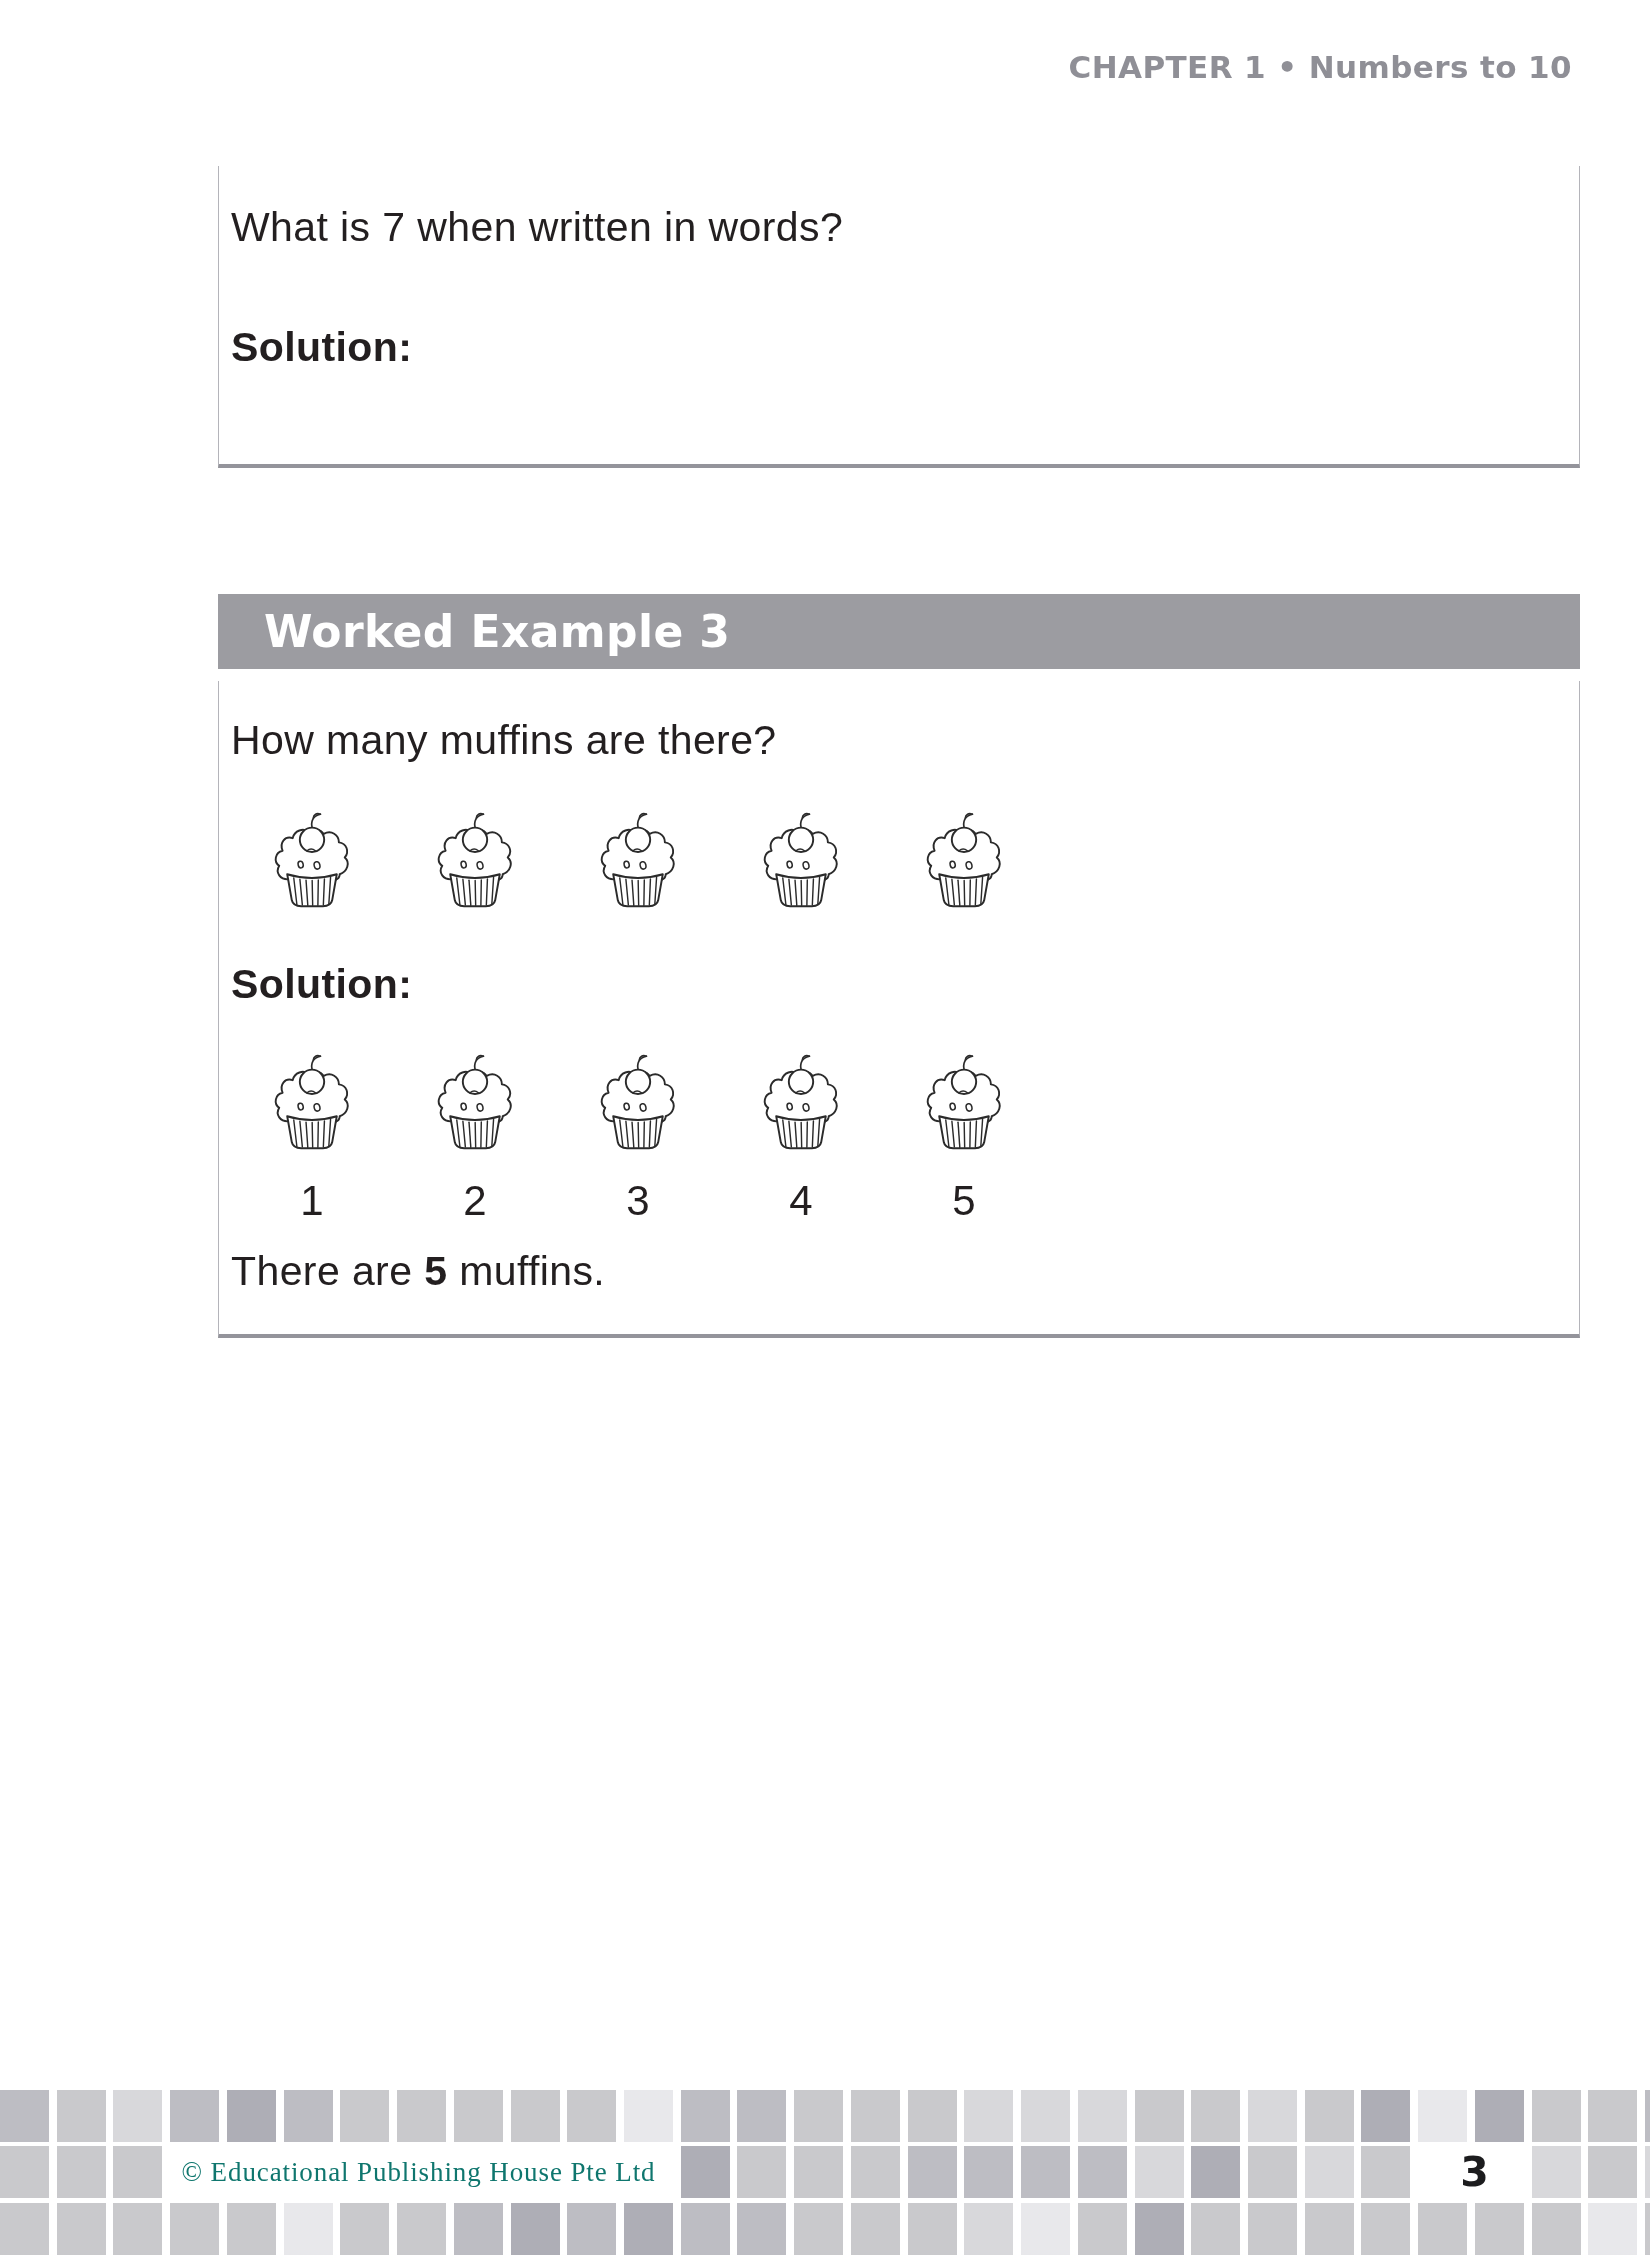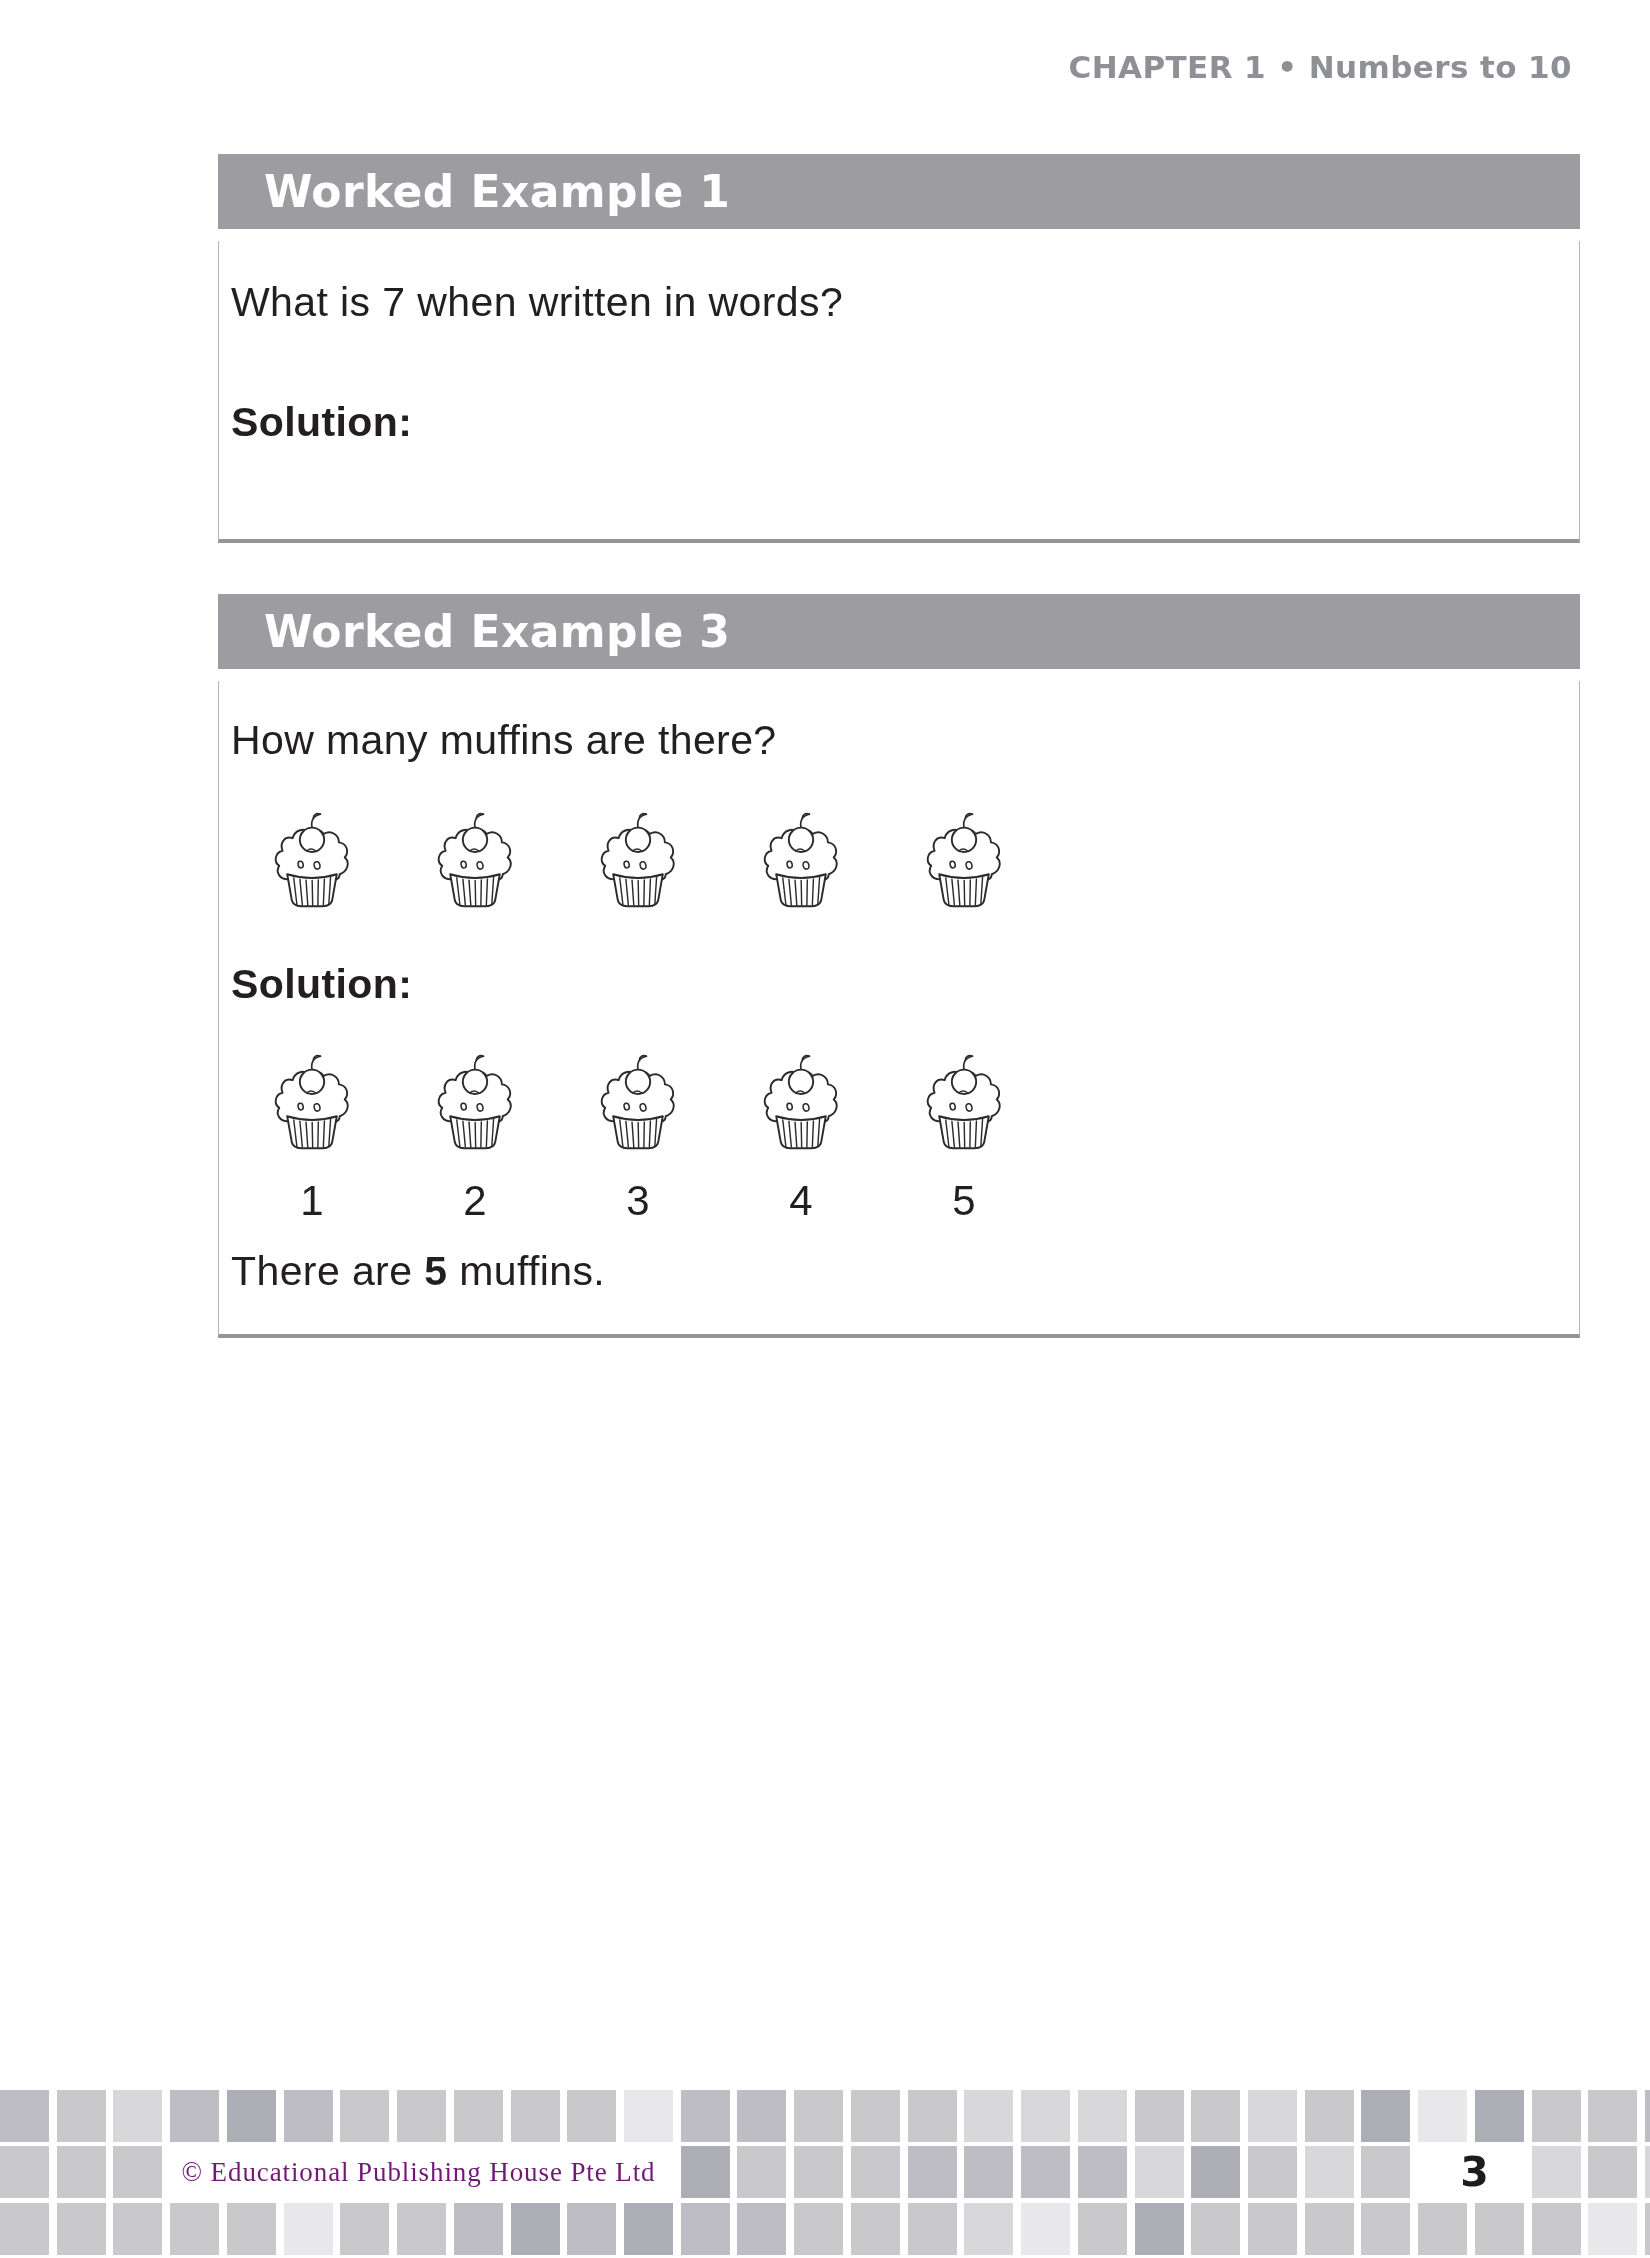--- a/index.html
+++ b/index.html
@@ -70,21 +70,21 @@
     overflow:hidden;
   }
   .sq{position:absolute;width:49px;height:52px;}
   .footer-label{
     position:absolute;top:56px;height:52px;line-height:52px;
     text-align:center;background:#ffffff;white-space:nowrap;
   }
   .copyright{
     left:170px;width:497px;
     font-family:"Liberation Serif", serif;
-    font-size:27px;color:#701a75;letter-spacing:0.9px;
+    font-size:27px;color:#0f766e;letter-spacing:0.9px;
   }
   .page-number{
     left:1418px;width:113px;
     font-family:"DejaVu Sans", sans-serif;
     font-weight:bold;font-size:41px;color:#1c1c1e;
   }
   svg.defs{position:absolute;width:0;height:0;}
 </style>
 </head>
 <body>
@@ -116,23 +116,20 @@
           <path d="M72.1 77.8 L70 110"></path>
         </g>
       </g>
     </symbol>
   </defs>
 </svg>
 
 <div class="chapter-header">CHAPTER 1 • Numbers to 10</div>
 
 <section class="worked-box box1">
-  <div class="title-bar">
-    <span>Worked Example 1</span>
-  </div>
   <div class="box-body">
     <p class="question">What is 7 when written in words?</p>
     <p class="solution-label">Solution:</p>
   </div>
 </section>
 
 <section class="worked-box box2">
   <div class="title-bar">
     <span>Worked Example 3</span>
   </div>

